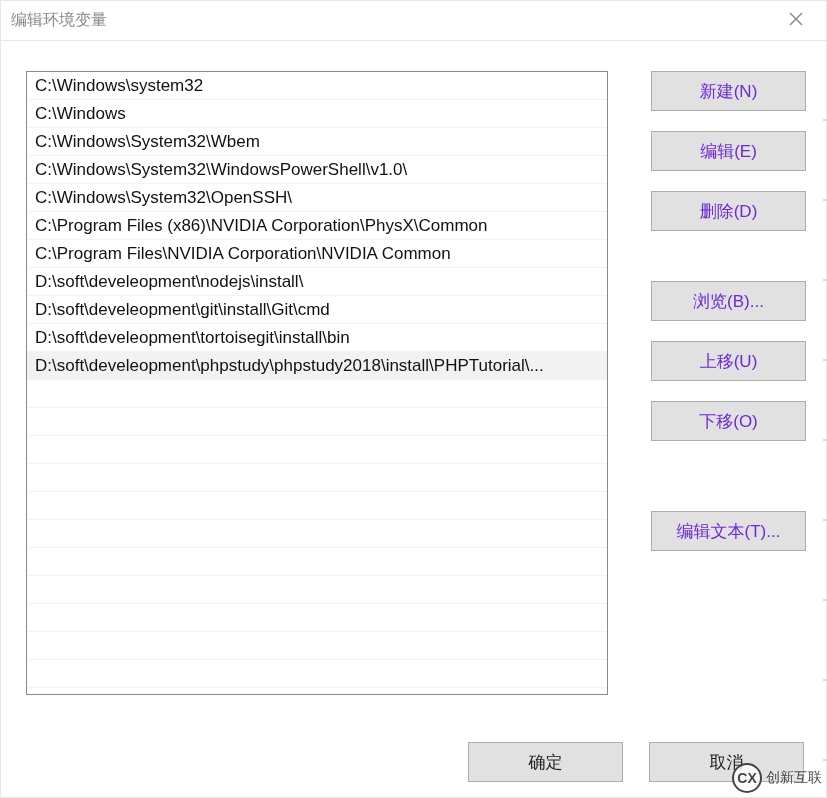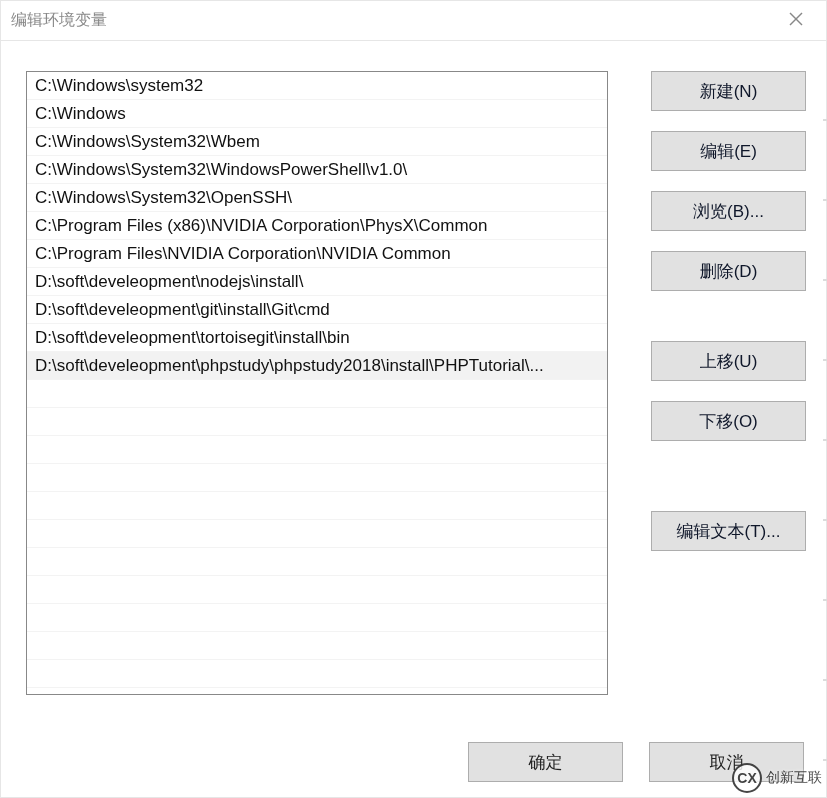--- a/index.html
+++ b/index.html
@@ -70,21 +70,21 @@
   .sidebtns {
     position: absolute;
     left: 650px; top: 30px;
     width: 155px;
   }
   .btn {
     width: 155px; height: 40px;
     border: 1px solid #adadad;
     background: #e1e1e1;
     font-size: 17px;
-    color: #0f172a;
+    color: #6d28d9;
     display: flex; align-items: center; justify-content: center;
     cursor: pointer;
     margin-bottom: 20px;
     user-select: none;
   }
   .gap-large { margin-bottom: 50px; }
   .gap-xl { margin-bottom: 70px; }
   .bottombar {
     position: absolute;
     left: 0; right: 0; bottom: 0;
@@ -175,22 +175,22 @@
         <div class="listrow empty">&nbsp;</div>
         <div class="listrow empty">&nbsp;</div>
         <div class="listrow empty">&nbsp;</div>
         <div class="listrow empty">&nbsp;</div>
         <div class="listrow empty">&nbsp;</div>
       </div>
 
     <div class="sidebtns">
       <div class="btn">新建(N)</div>
       <div class="btn">编辑(E)</div>
+      <div class="btn gap-large">删除(D)</div>
       <div class="btn">浏览(B)...</div>
-      <div class="btn gap-large">删除(D)</div>
       <div class="btn">上移(U)</div>
       <div class="btn gap-xl">下移(O)</div>
       <div class="btn">编辑文本(T)...</div>
     </div>
 
     <div class="bottombar">
       <div class="btn2">确定</div>
       <div class="btn2">取消</div>
     </div>
 

